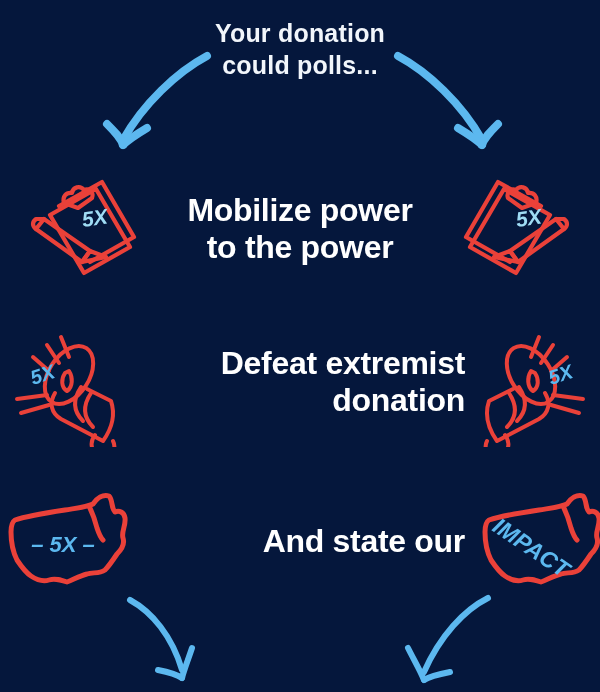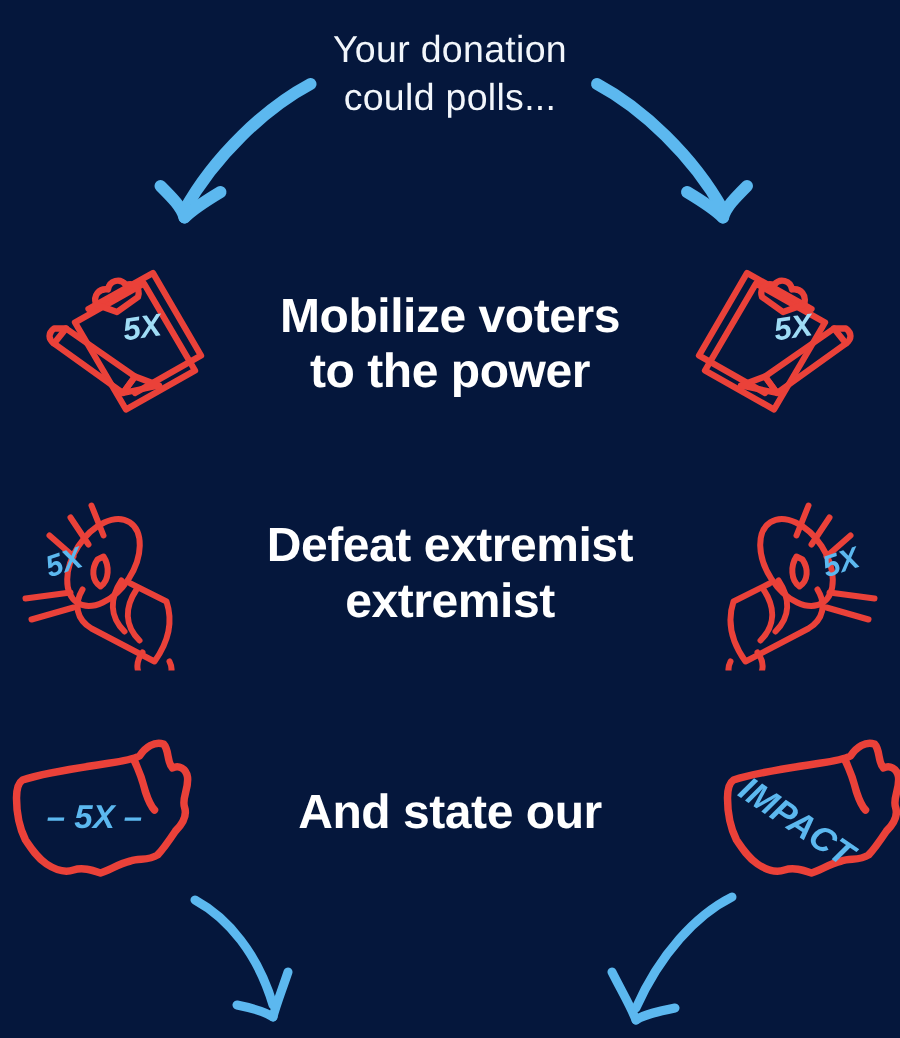--- a/index.html
+++ b/index.html
@@ -24,21 +24,21 @@
   
   .intro {
     position: absolute;
     left: 0;
     top: 18px;
     width: 600px;
     text-align: center;
     color: #f2f6fb;
     font-size: 25px;
     line-height: 1.26;
-    font-weight: 400;
+    font-weight: 700;
     letter-spacing: 0.2px;
   }
   .intro-line { display: block; }
 
   
   .arrow-svg {
     position: absolute;
     overflow: visible;
     pointer-events: none;
   }
@@ -73,21 +73,21 @@
     color: #ffffff;
     font-weight: 700;
     font-size: 32px;
     line-height: 1.16;
     letter-spacing: -0.3px;
     width: 320px;
     z-index: 3;
     position: relative;
   }
   #row-2 .headline,
-  #row-3 .headline { width: 330px; }
+  #row-3 .headline { width: 330px; text-align: right; }
   .headline-line { display: block; white-space: nowrap; }
 </style>
 </head>
 <body>
 
 <div id="poster">
 
   <div class="intro">
     <span class="intro-line">Your donation</span>
     <span class="intro-line">could polls...</span>
@@ -119,21 +119,21 @@
         <path d="M10 54 L18 44 L64 76 L56 87 Z"></path>
 
         <path d="M64 76 L80 82 L56 87 Z"></path>
 
         <path d="M10 54 C6 51, 6 47, 10 44 L18 44"></path>
       </g>
       <text x="57" y="52" fill="#9fdcf5" font-family="'Liberation Sans',sans-serif" font-size="21" font-weight="700" font-style="italic" transform="rotate(-8 57 52)">5X</text>
     </svg>
 
     <div class="headline">
-      <span class="headline-line">Mobilize voters</span>
+      <span class="headline-line">Mobilize power</span>
       <span class="headline-line">to the power</span>
     </div>
 
     <svg class="row-icon right" width="112" height="108" viewBox="0 0 112 108">
       <g transform="translate(112,0) scale(-1,1)">
         <g fill="none" stroke="#ea4139" stroke-width="4.2" stroke-linecap="round" stroke-linejoin="round">
           <path d="M24 40 L70 14 L104 72 L58 98 Z"></path>
           <path d="M33 31 L76 7 L108 62 L64 87"></path>
           <path d="M38 28 C36 22, 40 17, 46 18 C47 12, 54 10, 58 15 C63 13, 68 17, 66 23 L52 33 Z"></path>
           <path d="M10 54 L18 44 L64 76 L56 87 Z"></path>
@@ -166,21 +166,21 @@
         <path d="M30 40 L46 54"></path>
 
         <path d="M14 82 L44 78"></path>
         <path d="M18 96 L46 88"></path>
       </g>
       <text x="30" y="68" fill="#5cb8ef" font-family="'Liberation Sans',sans-serif" font-size="20" font-weight="700" font-style="italic" transform="rotate(-18 30 68)">5X</text>
     </svg>
 
     <div class="headline">
       <span class="headline-line">Defeat extremist</span>
-      <span class="headline-line">extremist</span>
+      <span class="headline-line">donation</span>
     </div>
 
     <svg class="row-icon right" width="130" height="130" viewBox="0 0 130 130">
       <g transform="translate(130,0) scale(-1,1)">
         <g fill="none" stroke="#ea4139" stroke-width="4" stroke-linecap="round" stroke-linejoin="round">
           <ellipse cx="66" cy="58" rx="20" ry="32" transform="rotate(33 66 58)"></ellipse>
           <path d="M52 76 C 46 86, 48 96, 58 102 L100 124 C110 110, 112 96, 108 84 L84 72"></path>
           <path d="M78 70 C 70 82, 70 94, 80 104"></path>
           <path d="M88 76 C 80 88, 80 100, 90 110"></path>
           <path d="M62 56 C 58 62, 58 70, 64 74 C 70 70, 70 60, 66 54 Z"></path>

